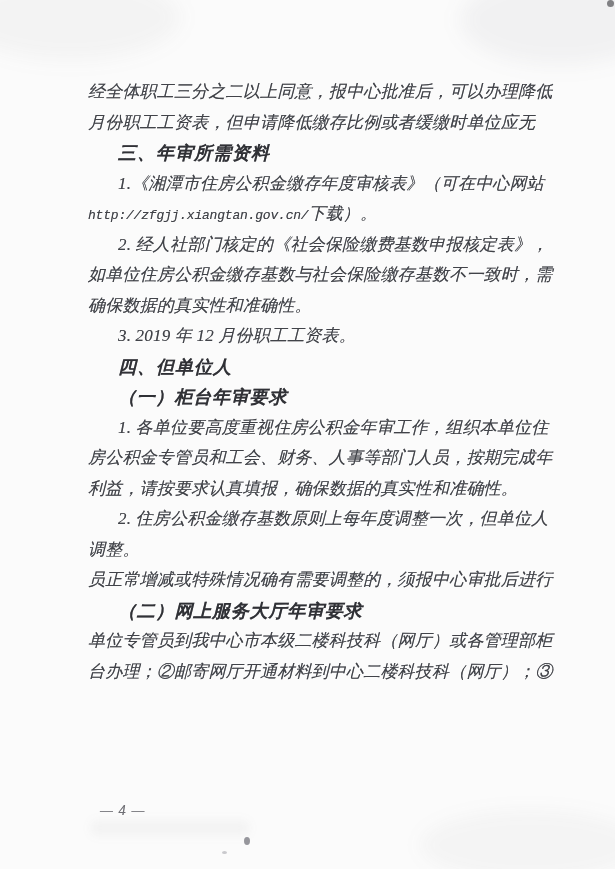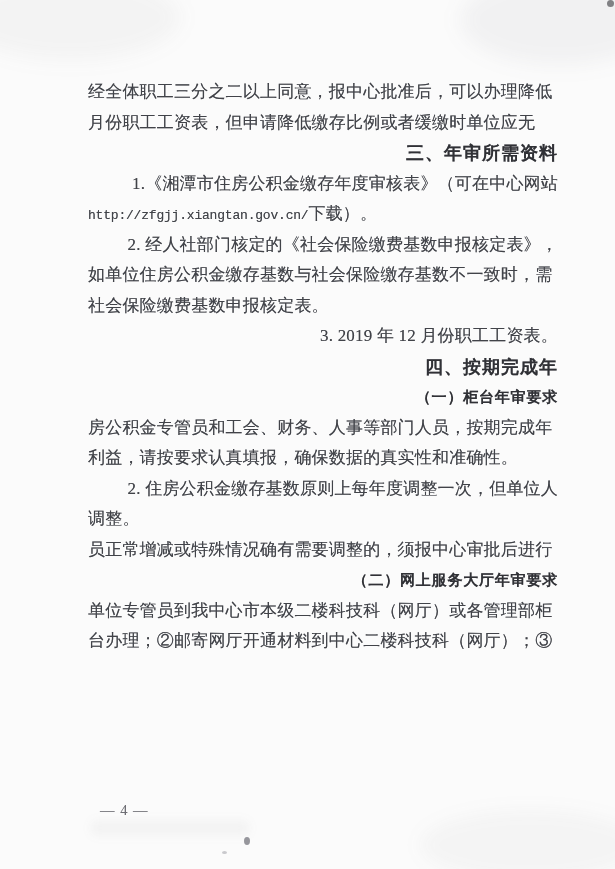--- a/index.html
+++ b/index.html
@@ -2,45 +2,45 @@
 <html><head>
 <meta charset="utf-8">
 <style>
   html,body{margin:0;padding:0;}
   body{
     width:615px;height:869px;
     background:var(--paper,#fbfbfb);
     position:relative;overflow:hidden;
     font-family:"Liberation Serif","DejaVu Serif",serif;
   }
-  .page{position:absolute;inset:0;}
+  .page{position:absolute;inset:0;font-style:italic;}
   
   .noise{position:absolute;border-radius:50%;pointer-events:none;}
   .n-tl{left:-40px;top:-25px;width:220px;height:85px;background:rgba(90,90,95,.05);filter:blur(10px);}
   .n-tr{left:460px;top:-25px;width:200px;height:90px;background:rgba(90,90,95,.06);filter:blur(10px);}
   .n-br{left:420px;top:810px;width:220px;height:70px;background:rgba(90,90,95,.045);filter:blur(9px);}
   .n-bl{left:90px;top:820px;width:160px;height:16px;background:rgba(90,90,95,.05);filter:blur(5px);border-radius:8px;}
   .speck-tr{left:607px;top:0;width:7px;height:7px;background:#5c5c60;opacity:.75;filter:blur(.4px);}
   .dot-b{left:244px;top:837px;width:6px;height:8px;background:#96969c;filter:blur(.6px);}
   .dot-b2{left:222px;top:851px;width:5px;height:3px;background:#c9c9cd;filter:blur(.6px);}
   
   .textblock{position:absolute;left:88px;top:77px;width:470px;}
   .line{
     height:30.5px;line-height:30.5px;white-space:nowrap;
     font-size:17px;letter-spacing:.2px;color:var(--ink,#414349);
     text-shadow:0 0 .4px rgba(65,67,73,.55);
   }
-  .indent{padding-left:30px;text-align:right;}
+  .indent{padding-left:30px;}
   .h-hei{
     font-family:"Liberation Sans","DejaVu Sans",sans-serif;
     font-weight:700;font-size:18px;color:var(--ink2,#303136);
     letter-spacing:1px;
   }
   .h-kai{
-    font-weight:700;font-size:15px;color:var(--ink2,#303136);
+    font-weight:700;font-size:18px;color:var(--ink2,#303136);
     letter-spacing:.8px;
   }
   .url-latin{
     font-family:"Liberation Mono","DejaVu Sans Mono",monospace;
     font-size:13px;letter-spacing:-.2px;
   }
   .footer{
     position:absolute;left:100px;top:800px;height:20px;line-height:20px;
     font-size:14.5px;color:#6e6e74;letter-spacing:1px;white-space:nowrap;
     text-shadow:0 0 .4px rgba(110,110,116,.5);
@@ -60,24 +60,25 @@
   <div class="noise dot-b2"></div>
 
   <div class="textblock">
     <div class="line">经全体职工三分之二以上同意，报中心批准后，可以办理降低</div>
     <div class="line">月份职工工资表，但申请降低缴存比例或者缓缴时单位应无</div>
     <div class="line h-hei indent">三、年审所需资料</div>
     <div class="line indent">1.《湘潭市住房公积金缴存年度审核表》（可在中心网站</div>
     <div class="line"><span class="url-latin">http://zfgjj.xiangtan.gov.cn/</span><span>下载）。</span></div>
     <div class="line indent">2. 经人社部门核定的《社会保险缴费基数申报核定表》，</div>
     <div class="line">如单位住房公积金缴存基数与社会保险缴存基数不一致时，需</div>
-    <div class="line">社会保险缴费基数申报核定表。</div>
+    <div class="line">确保数据的真实性和准确性。</div>
     <div class="line indent">3. 2019 年 12 月份职工工资表。</div>
-    <div class="line h-hei indent">四、按期完成年</div>
+    <div class="line h-hei indent">四、但单位人</div>
     <div class="line h-kai indent">（一）柜台年审要求</div>
+    <div class="line indent">1. 各单位要高度重视住房公积金年审工作，组织本单位住</div>
     <div class="line">房公积金专管员和工会、财务、人事等部门人员，按期完成年</div>
     <div class="line">利益，请按要求认真填报，确保数据的真实性和准确性。</div>
     <div class="line indent">2. 住房公积金缴存基数原则上每年度调整一次，但单位人</div>
     <div class="line">调整。</div>
     <div class="line">员正常增减或特殊情况确有需要调整的，须报中心审批后进行</div>
     <div class="line h-kai indent">（二）网上服务大厅年审要求</div>
     <div class="line">单位专管员到我中心市本级二楼科技科（网厅）或各管理部柜</div>
     <div class="line">台办理；②邮寄网厅开通材料到中心二楼科技科（网厅）；③</div>
   </div>
 

